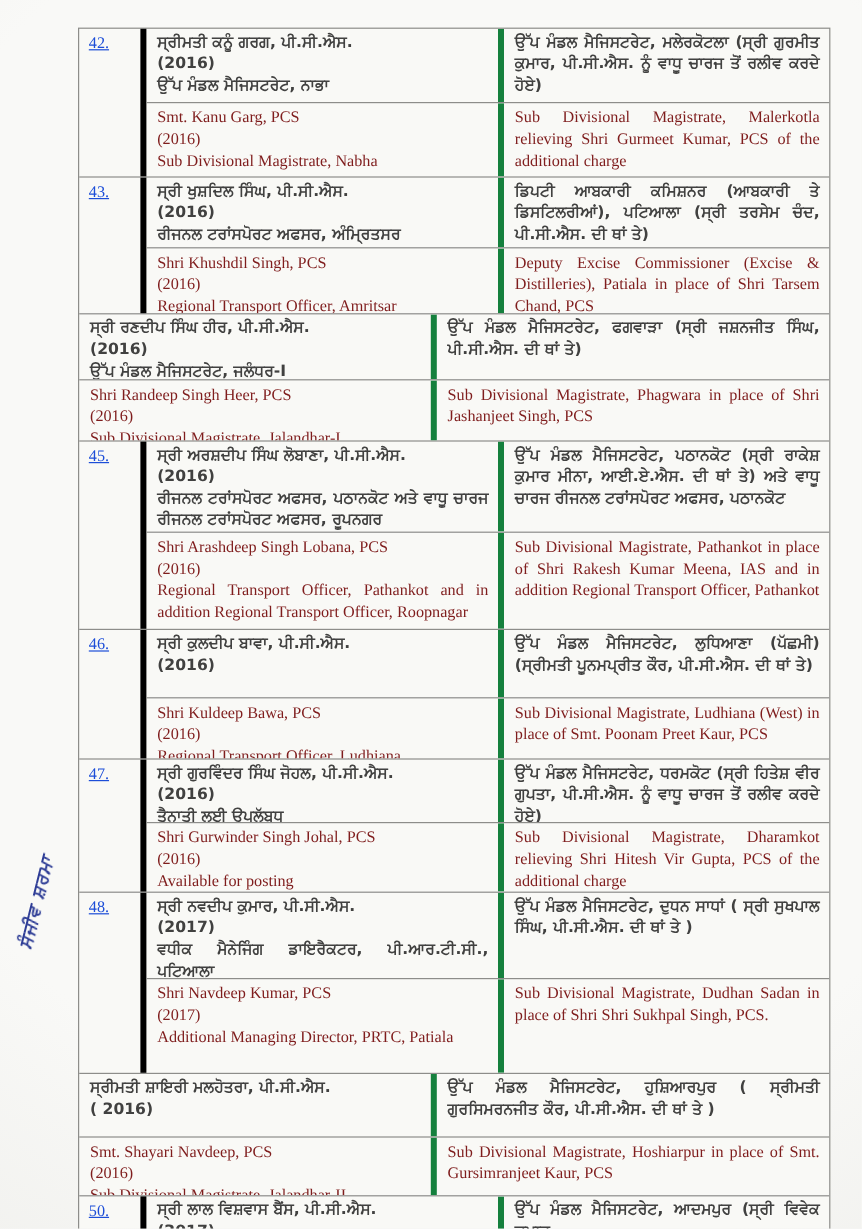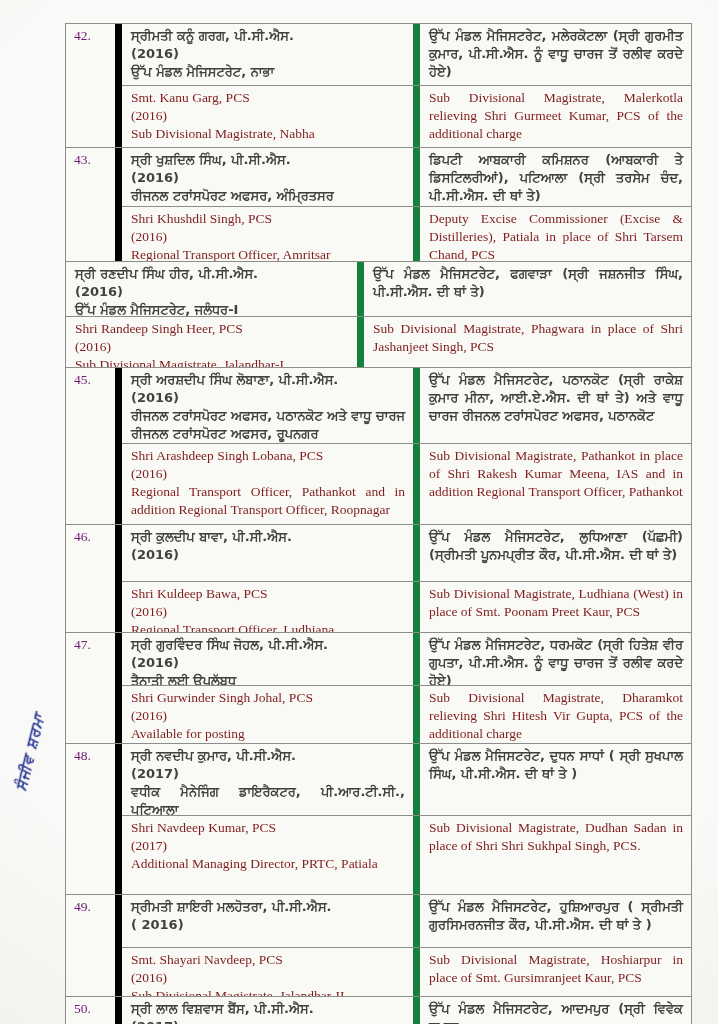--- a/index.html
+++ b/index.html
@@ -33,33 +33,34 @@
     width:625px;
     border:1px solid #8d8d8a;
     background:#f9f9f6;
     filter:blur(0.25px);
   }
   .doc-table *{box-sizing:border-box;}
   .row{display:flex;border-bottom:1px solid #8d8d8a;}
   .row:last-child{border-bottom:none;}
   .num{
     width:56px;
-    border-right:7px solid #000000;
+    border-right:5px solid #000000;
     padding:4px 2px 0 8px;
     font-size:13.5px;
-    color:#701a75;
+    color:#1d4ed8;
+    text-decoration:underline;
   }
   .row-body{flex:1;display:flex;flex-direction:column;min-width:0;}
   .sub{display:flex;overflow:hidden;}
   .sub1{border-bottom:1px solid #8d8d8a;}
   .r50 .sub1{border-bottom:none;}
   .cell{padding:3px 8px 2px 9px;overflow:hidden;}
   .cell.left{
     width:298px;
-    border-right:7px solid #15803d;
+    border-right:5px solid #15803d;
   }
   .cell.right{flex:1;min-width:0;}
   .pa{
     font-family:"DejaVu Sans","Liberation Sans",sans-serif;
     font-weight:bold;
     font-size:13px;
     line-height:18px;
     color:#414140;
   }
   .en{
@@ -234,21 +235,20 @@
             <div>Shri Navdeep Kumar, PCS</div>
             <div>(2017)</div>
             <div class="just">Additional Managing Director, PRTC, Patiala</div>
           </div>
           <div class="cell right en just">Sub Divisional Magistrate, Dudhan Sadan in place of Shri Shri Sukhpal Singh, PCS.</div>
         </div>
       </div>
     </div>
 
     <div class="row r49">
-      <div class="num">49.</div>
       <div class="row-body">
         <div class="sub sub1">
           <div class="cell left pa">
             <div>ਸ੍ਰੀਮਤੀ ਸ਼ਾਇਰੀ ਮਲਹੋਤਰਾ, ਪੀ.ਸੀ.ਐਸ.</div>
             <div>( 2016)</div>
             <div class="just"></div>
           </div>
           <div class="cell right pa just">ਉੱਪ ਮੰਡਲ ਮੈਜਿਸਟਰੇਟ, ਹੁਸ਼ਿਆਰਪੁਰ ( ਸ੍ਰੀਮਤੀ ਗੁਰਸਿਮਰਨਜੀਤ ਕੌਰ, ਪੀ.ਸੀ.ਐਸ. ਦੀ ਥਾਂ ਤੇ )</div>
         </div>
         <div class="sub sub2">

